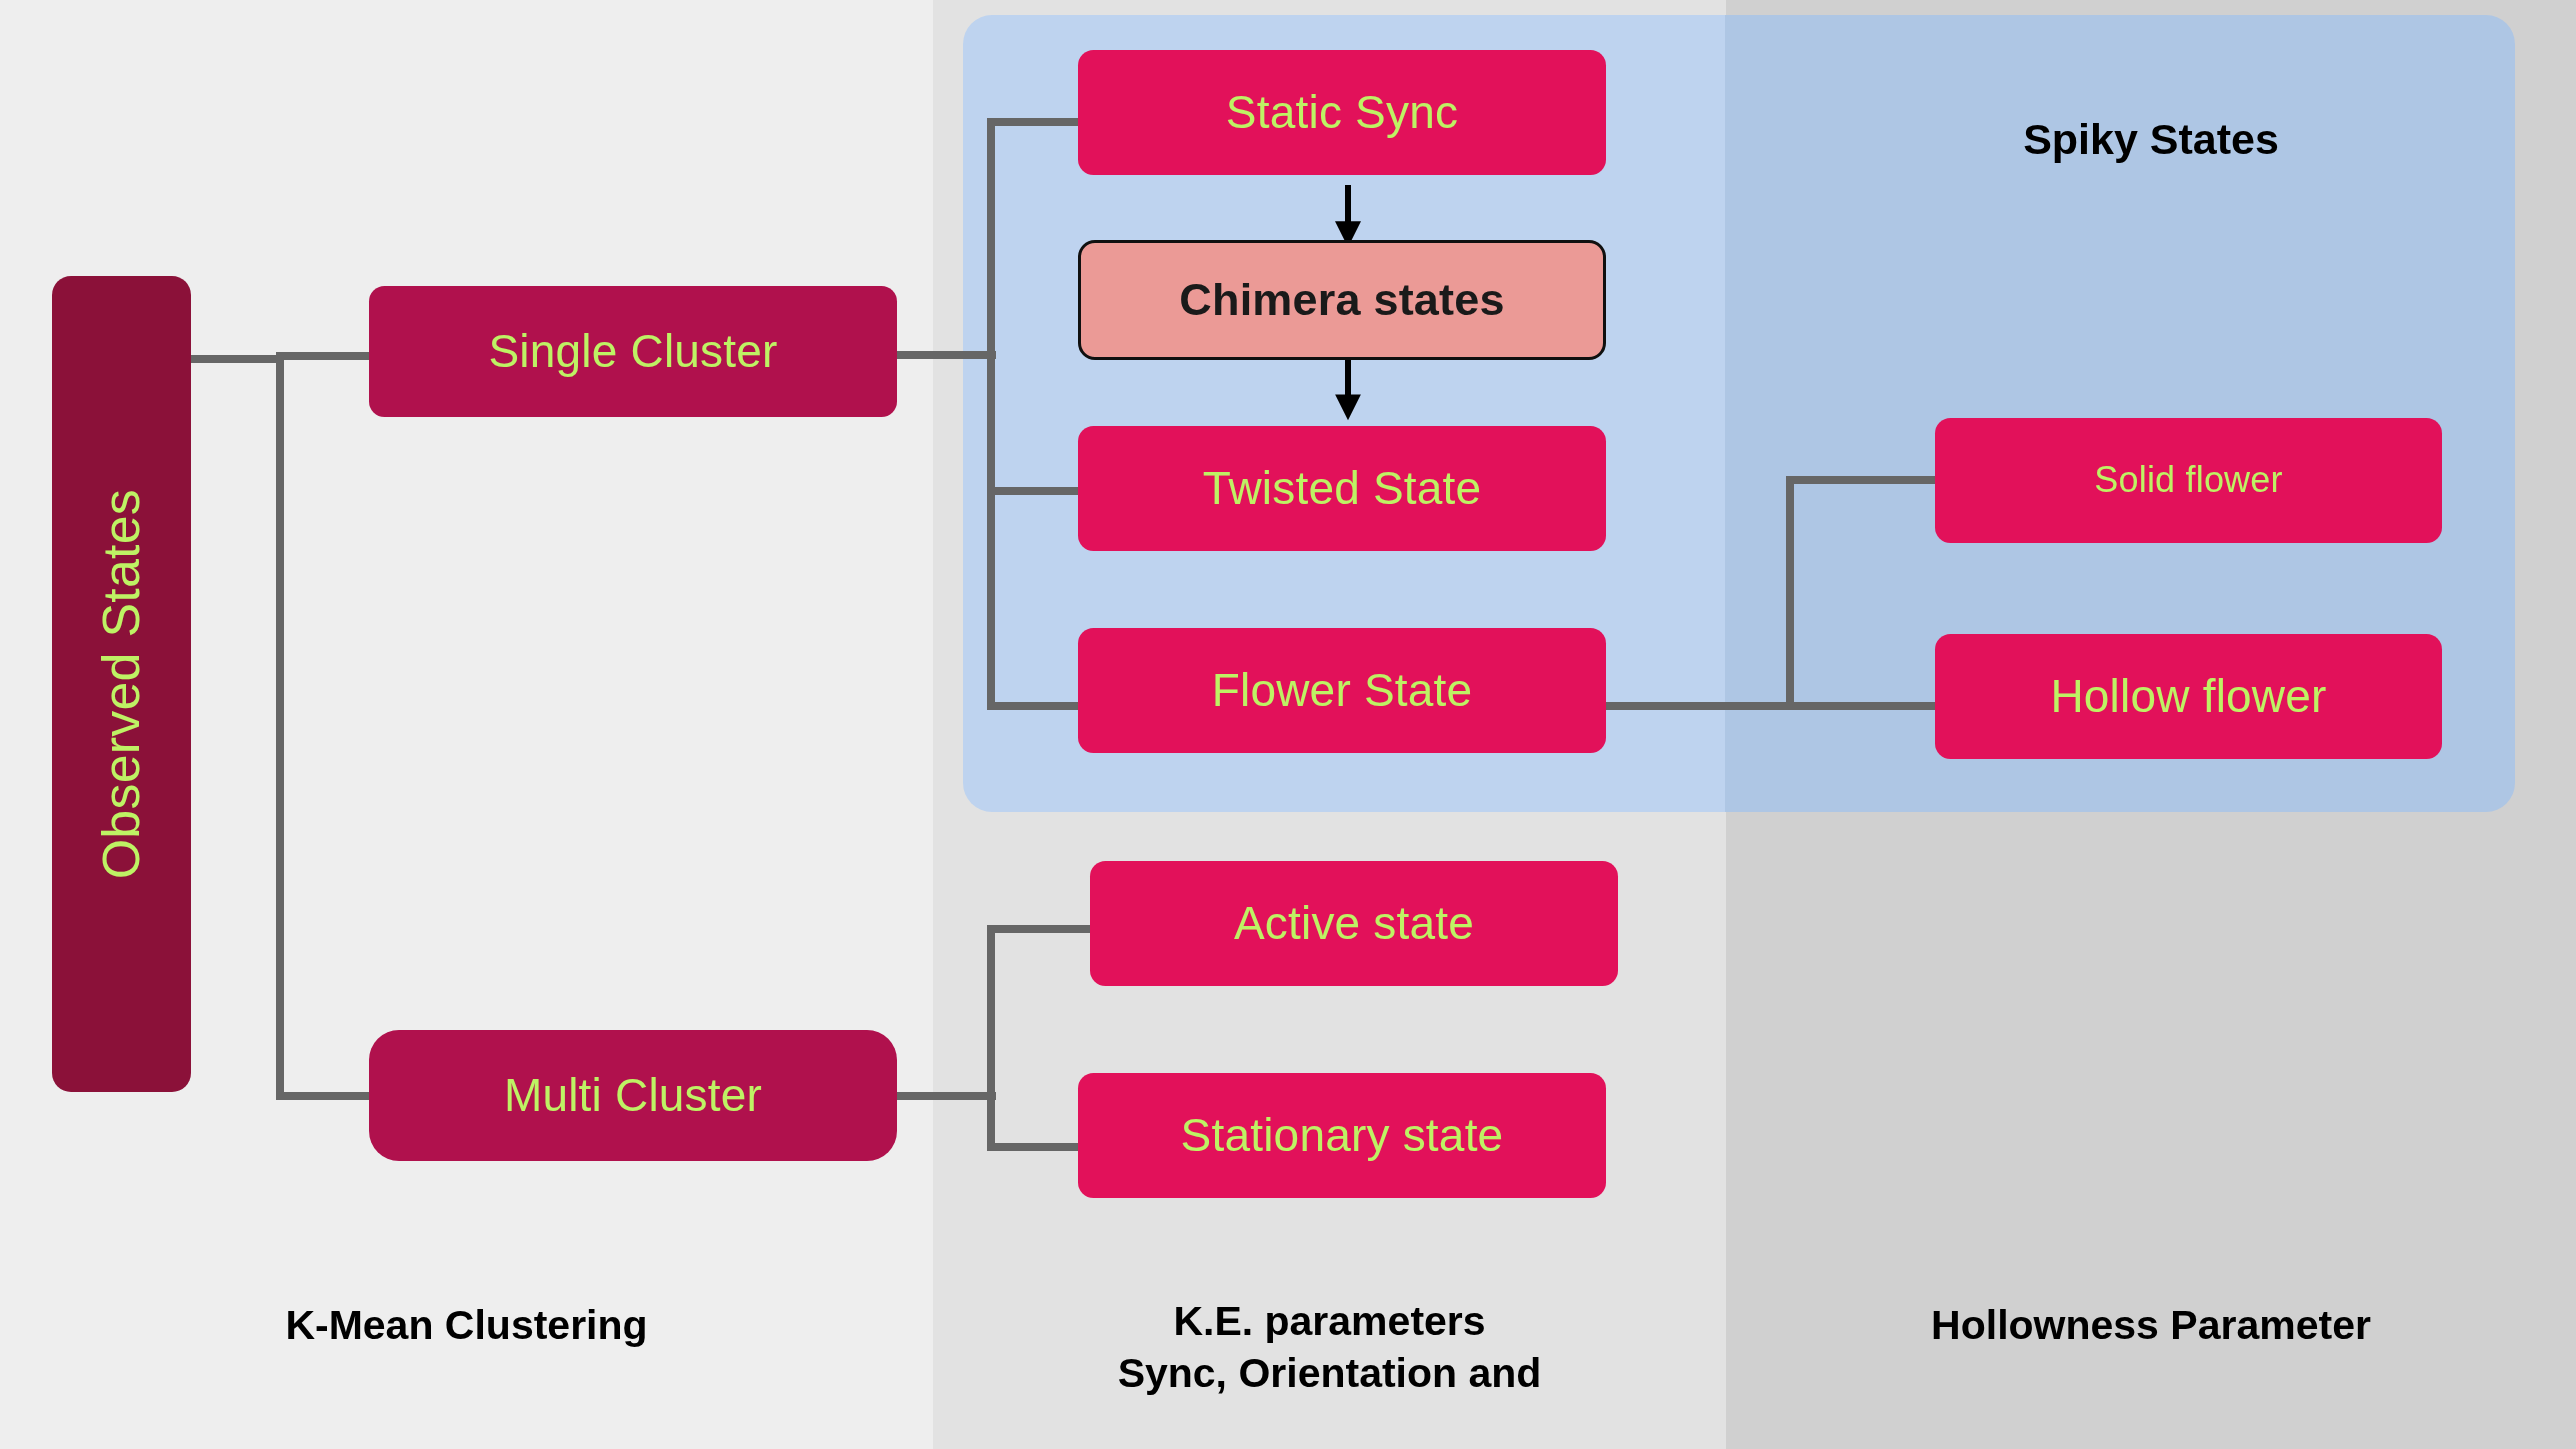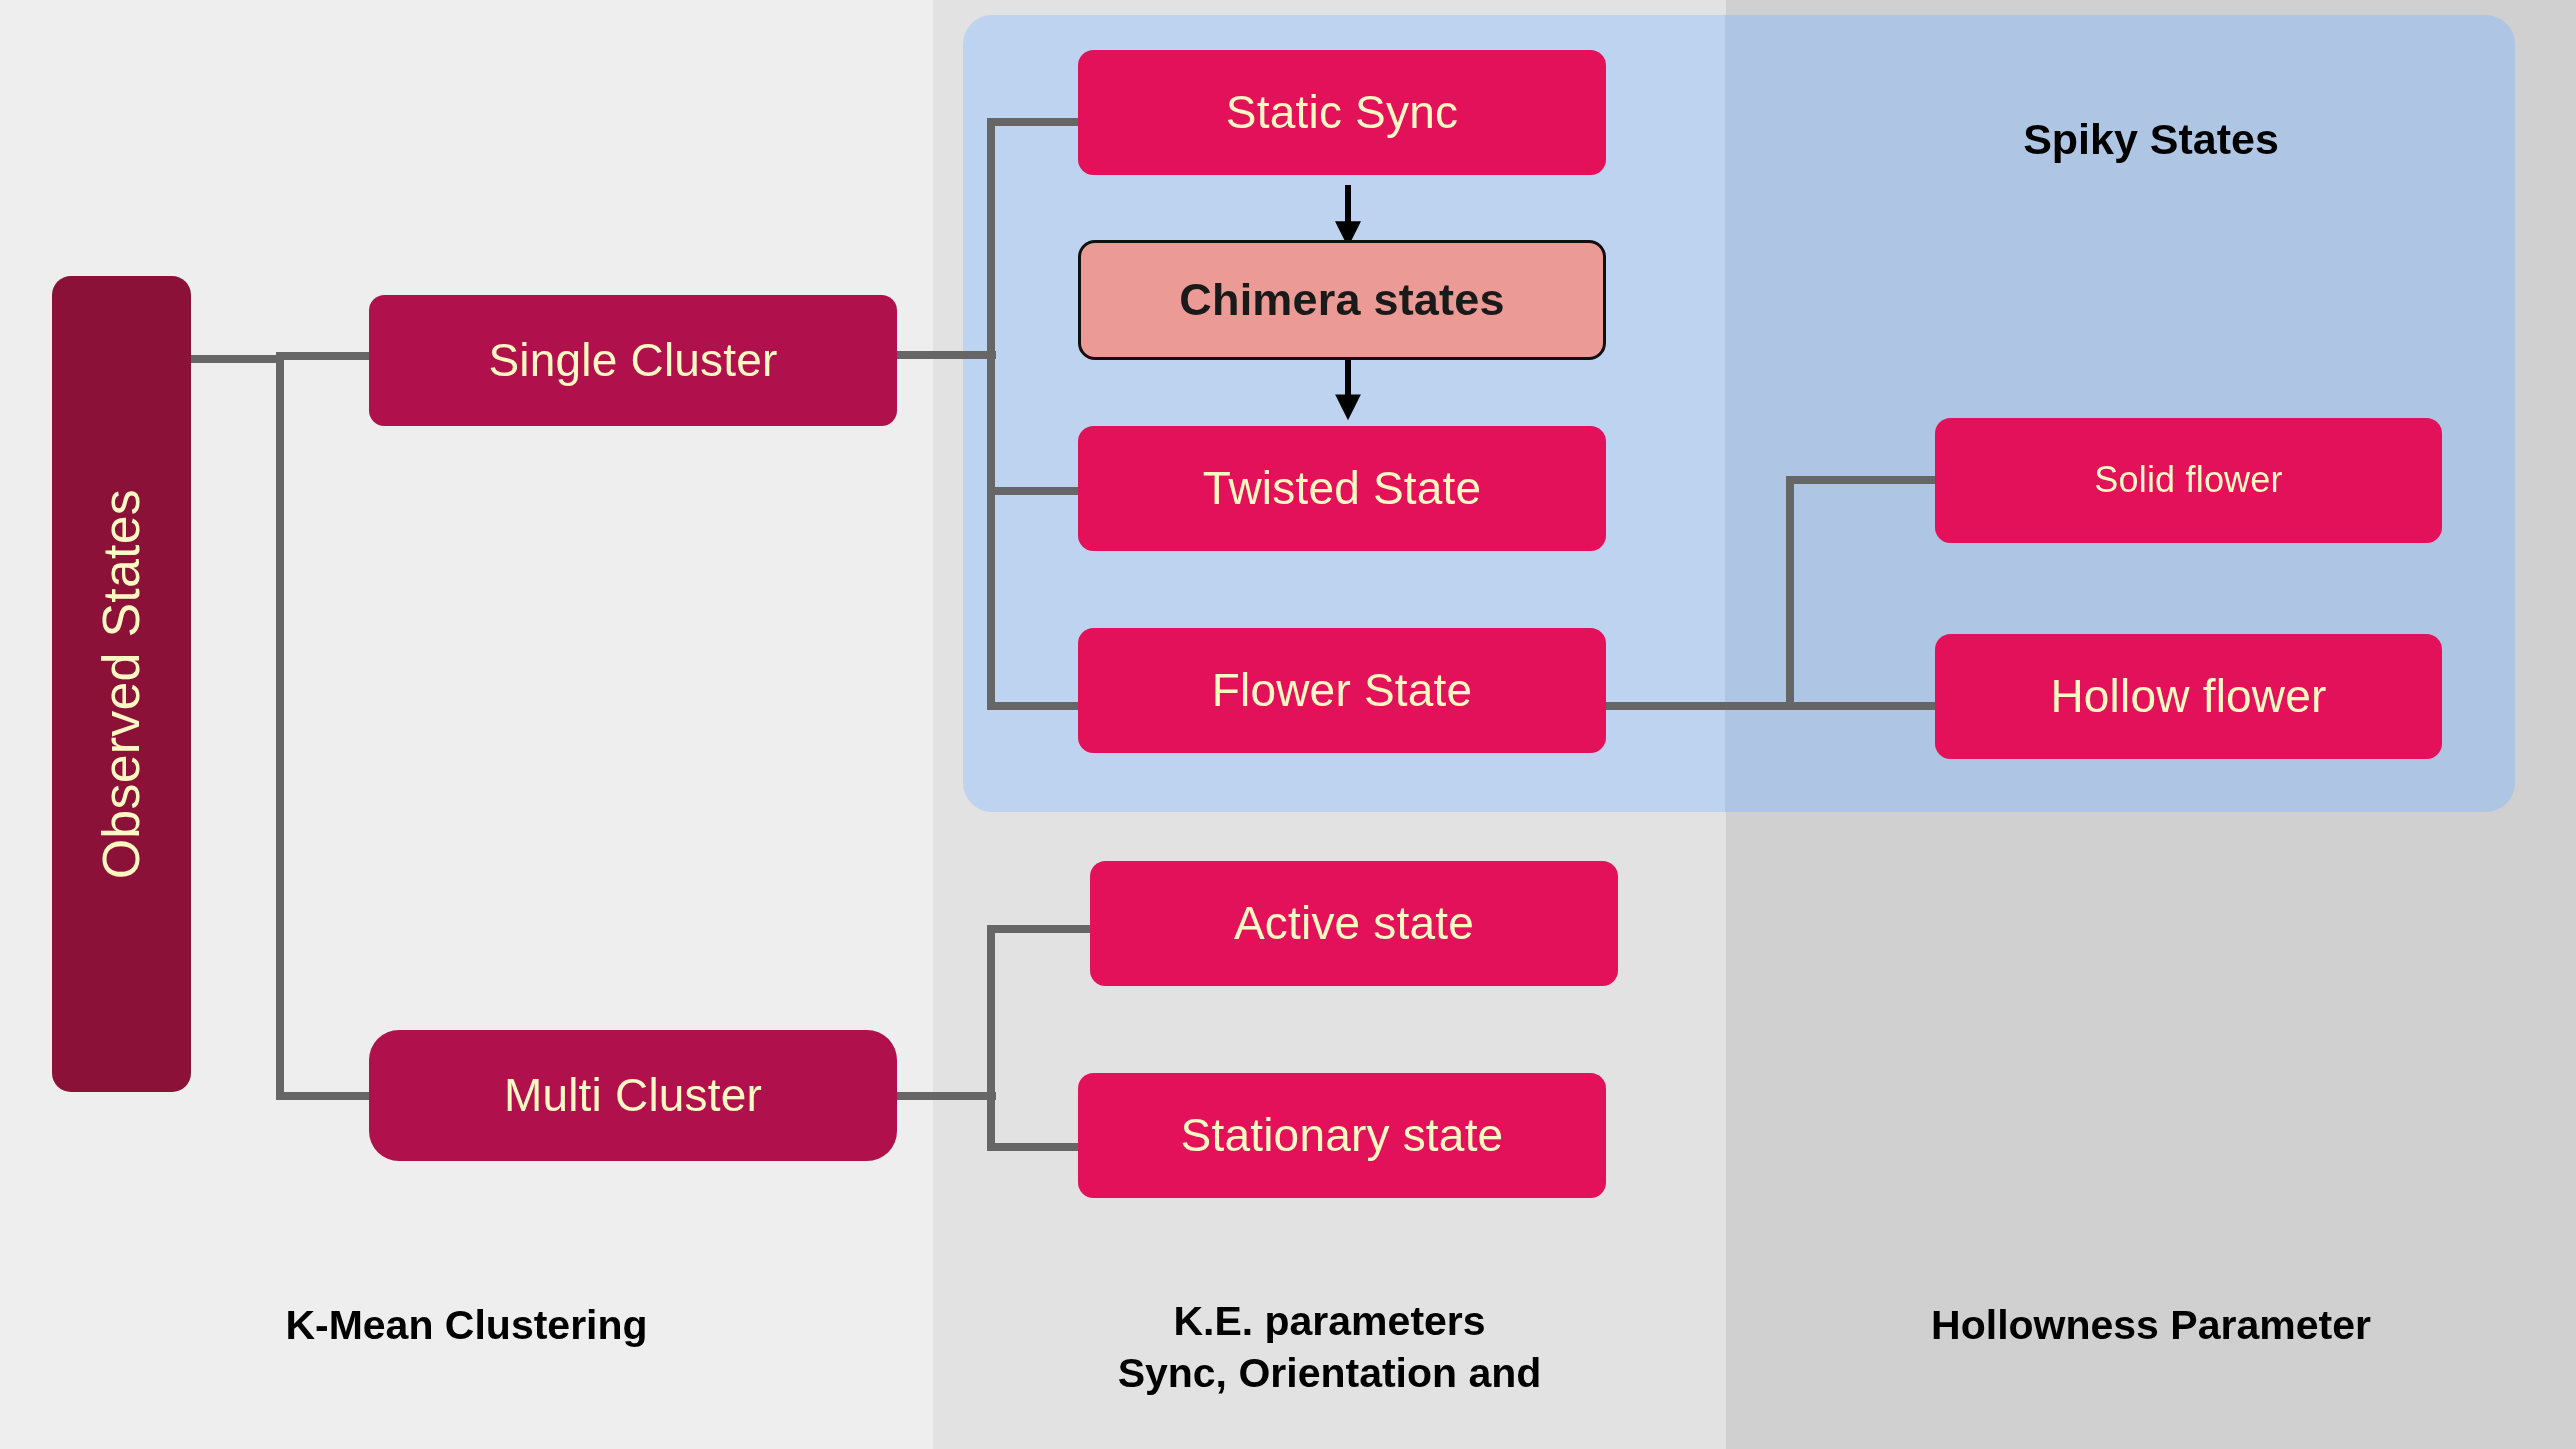--- a/index.html
+++ b/index.html
@@ -53,21 +53,21 @@
 
   
   .node {
     position: absolute;
     box-sizing: border-box;
     display: flex;
     align-items: center;
     justify-content: center;
     text-align: center;
     border-radius: 15.5px;
-    color: #fef9c3;
+    color: #bef264;
     line-height: 1.12;
     letter-spacing: 0.2px;
   }
   .node-dark   { background: #8b1139; }
   .node-crim   { background: #b0114d; }
   .node-pink   { background: #e2115a; }
   .node-salmon {
     background: #eb9a96;
     color: #1a1a1a;
     border: 3.4px solid #101010;
@@ -132,21 +132,21 @@
   </svg>
   <svg class="arrow" style="left:1322px; top:355px;" width="52" height="67" viewBox="0 0 60 78">
     <line x1="30" y1="0" x2="30" y2="56" stroke="#000" stroke-width="7"></line>
     <polygon points="30,76 15,46 45,46" fill="#000"></polygon>
   </svg>
 
   <div class="node node-dark" style="left:52px; top:276px; width:139px; height:816px; border-radius:19px; font-size:52px;">
     <span class="vertical-label">Observed States</span>
   </div>
 
-  <div class="node node-crim" style="left:369px; top:286px; width:528px; height:131px; font-size:46px;margin-top:9px;">
+  <div class="node node-crim" style="left:369px; top:286px; width:528px; height:131px; font-size:46px;">
     <span>Single Cluster</span>
   </div>
 
   <div class="node node-crim" style="left:369px; top:1030px; width:528px; height:131px; font-size:46px;border-radius:30px;">
     <span>Multi Cluster</span>
   </div>
 
   <div class="node node-pink" style="left:1078px; top:50px; width:528px; height:125px; font-size:46px;">
     <span>Static Sync</span>
   </div>

